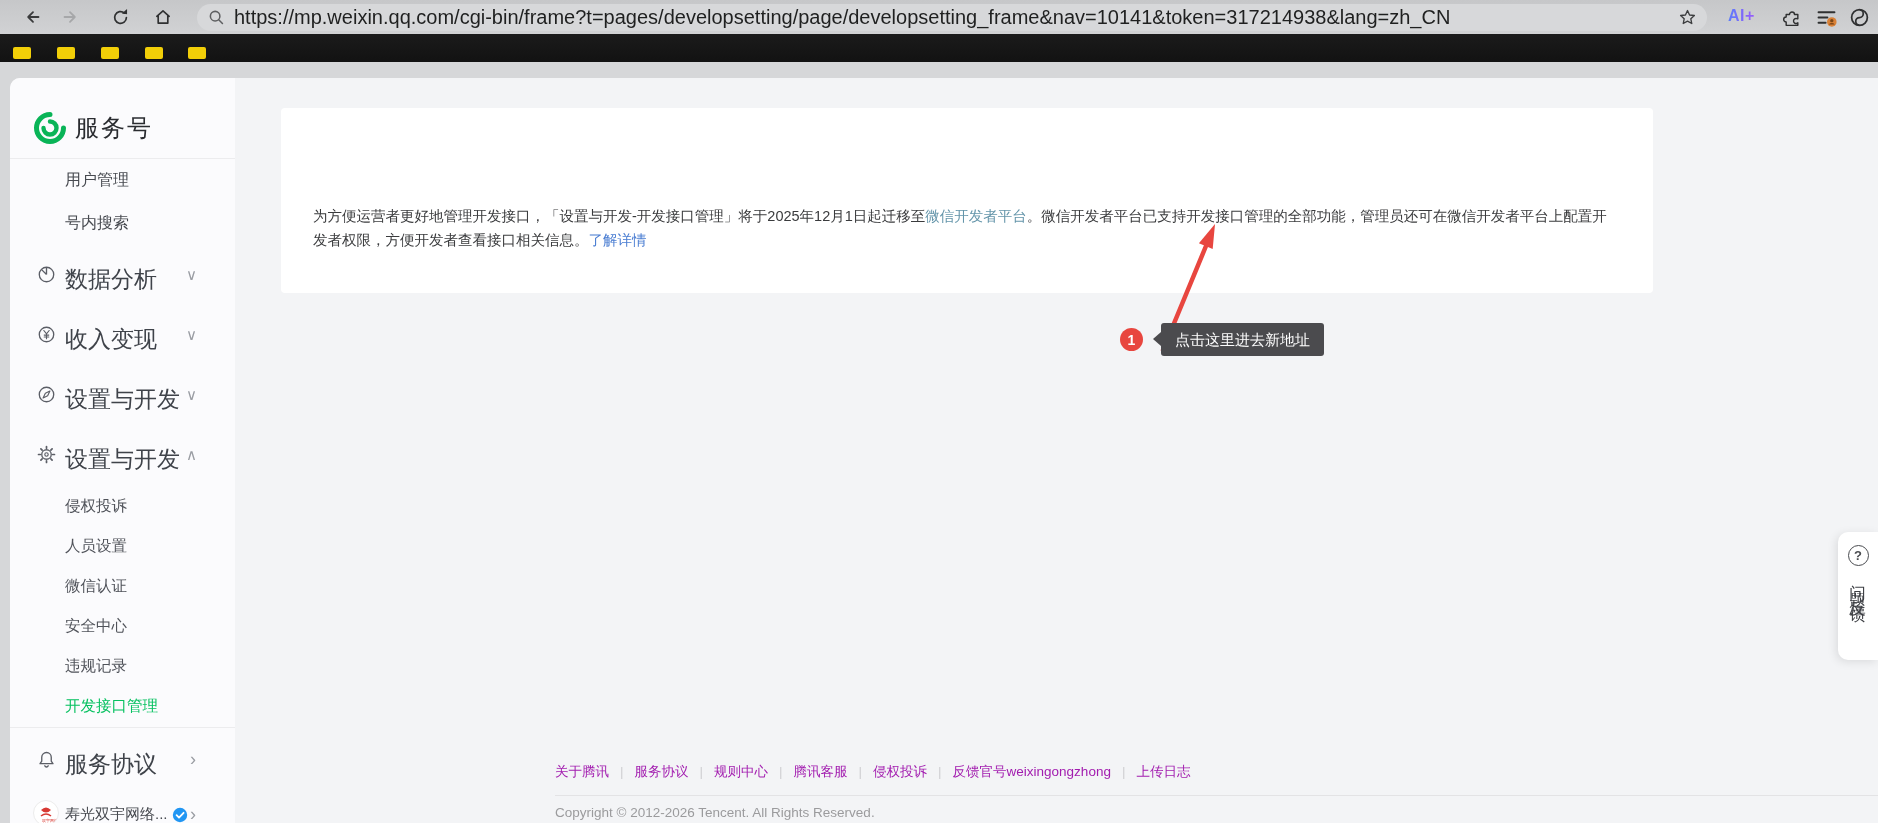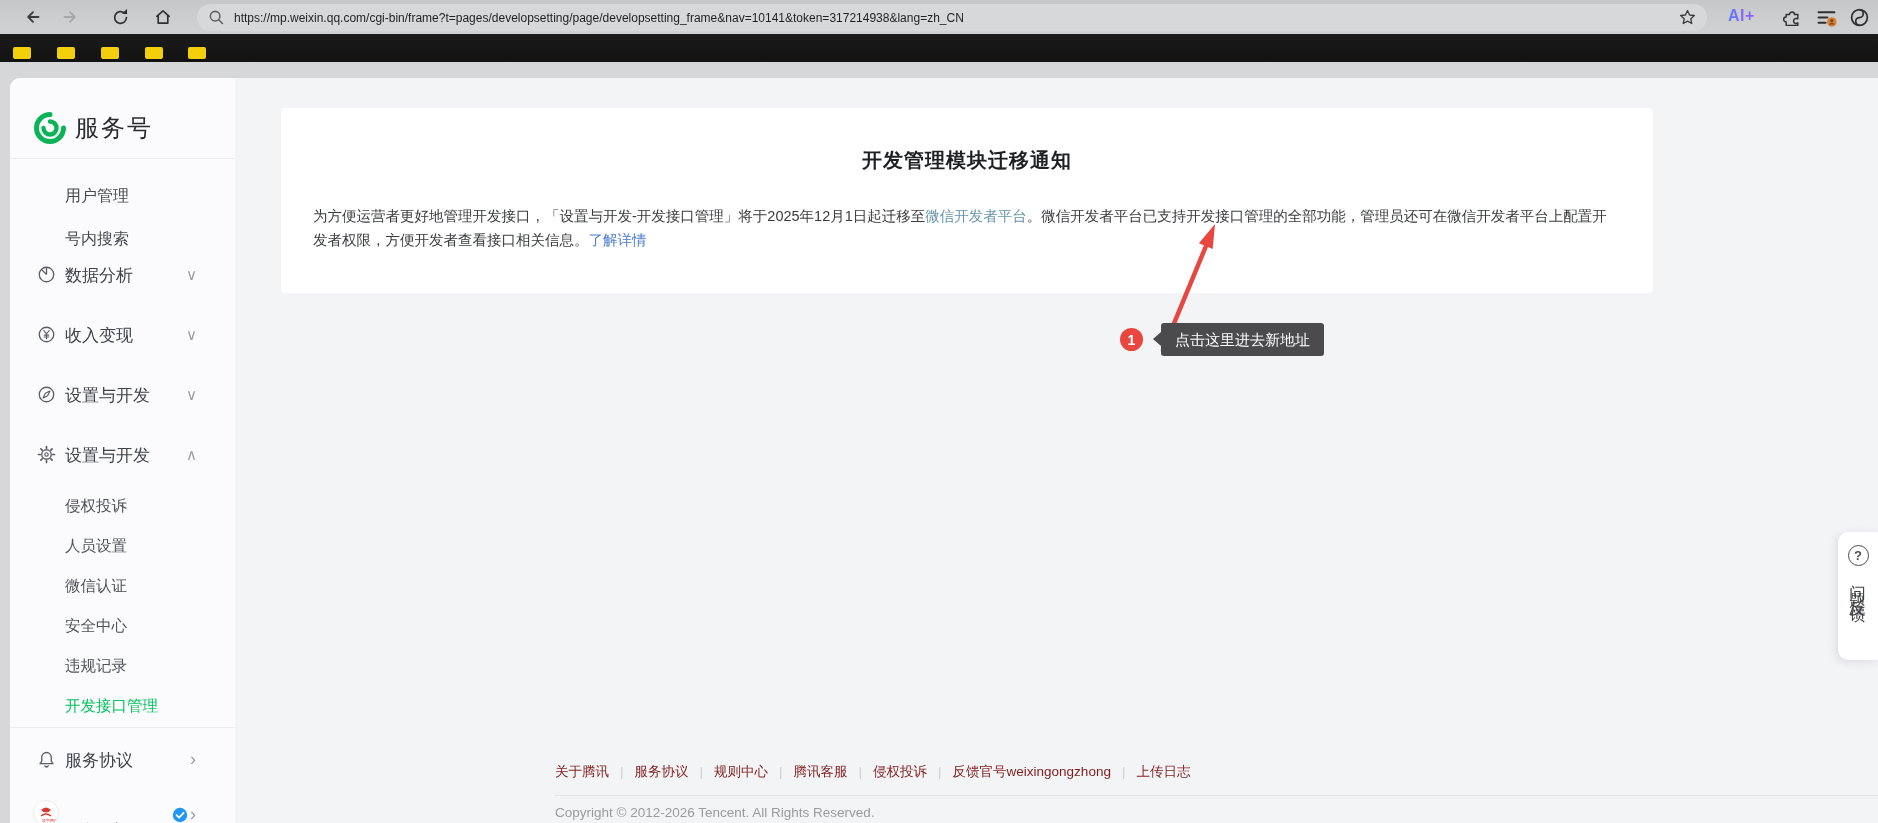--- a/index.html
+++ b/index.html
@@ -8,41 +8,41 @@
   .screen { position:absolute; left:0; top:0; width:1878px; height:823px; overflow:hidden; }
 
   
   .toolbar { position:absolute; left:0; top:0; width:100%; height:34px;
              background:linear-gradient(#c6c7c9,#d1d2d4); }
   .tbtn { position:absolute; top:3px; width:28px; height:28px; display:flex;
           align-items:center; justify-content:center; border-radius:50%; }
   .urlbar { position:absolute; left:197px; top:4px; width:1510px; height:27px;
             background:#d7d8da; border-radius:14px; display:flex; align-items:center; }
   .urlbar .lens { margin-left:11px; flex:0 0 auto; }
-  .urltext { margin-left:9px; font-size:12px; color:#1f2020; white-space:nowrap;
+  .urltext { margin-left:9px; font-size:20px; color:#1f2020; white-space:nowrap;
              overflow:hidden; flex:1 1 auto; }
   .star-wrap { flex:0 0 auto; margin-right:10px; }
   .ai-label { position:absolute; left:1728px; top:7px; font-size:16px; font-weight:bold;
               background:linear-gradient(90deg,#5b7cfa,#9b5bfa);
               -webkit-background-clip:text; background-clip:text; color:#6a6efa;
               -webkit-text-fill-color:transparent; letter-spacing:0.5px; }
   .bookmarkbar { position:absolute; left:0; top:34px; width:100%; height:28px;
                  background:linear-gradient(#1b1b1b,#121212); }
   .bm { position:absolute; top:13px; width:18px; height:12px; border-radius:2px;
         background:#f2cf08; }
 
   
   .backdrop { position:absolute; left:0; top:62px; width:100%; height:761px; background:#d6d7d9; }
   .app { position:absolute; left:10px; top:78px; width:1868px; height:745px;
          background:#f3f4f6; border-top-left-radius:10px; overflow:hidden; }
   .sidebar { position:absolute; left:0; top:0; width:225px; height:745px; background:#fbfbfd; }
   .sep { position:absolute; left:0; width:225px; border-top:1px solid #ececee; }
   .logo-txt { position:absolute; left:65px; top:34px; font-size:24px; color:#2a2c30; letter-spacing:2px; }
-  .nav-item { position:absolute; font-size:16px; color:#474a50; cursor:pointer; white-space:nowrap;margin-top:16px; }
-  .nav-group-label { position:absolute; left:55px; font-size:17px; color:#3f434a; white-space:nowrap; }
+  .nav-item { position:absolute; font-size:16px; color:#474a50; cursor:pointer; white-space:nowrap; }
+  .nav-group-label { position:absolute; left:55px; font-size:23px; color:#3f434a; white-space:nowrap; }
   .nav-sub { position:absolute; left:55px; font-size:15.5px; color:#50535a; white-space:nowrap; }
   .nav-sub.active { color:#07c160; }
   .chev { position:absolute; left:176px; font-size:15px; color:#9a9da3; }
   .sideicon { position:absolute; left:27px; }
 
   .main { position:absolute; left:225px; top:0; width:1643px; height:745px; }
   .card { position:absolute; left:46px; top:30px; width:1372px; height:185px;
           background:#ffffff; border-radius:4px; }
   .card h1 { margin-top:38px; text-align:center; font-size:20px; font-weight:600;
              color:#1f2022; line-height:28px; letter-spacing:1px; }
@@ -58,21 +58,21 @@
                  display:flex; align-items:center; justify-content:center; }
   .tooltip { position:absolute; left:926px; top:245px; height:33px; line-height:33px;
              background:#4b4b4e; color:#fdfdfd; font-size:15px; padding:0 14px;
              border-radius:3px; white-space:nowrap; }
   .tooltip .tri { position:absolute; left:-8px; top:9px; width:0; height:0;
                   border-top:7px solid transparent; border-bottom:7px solid transparent;
                   border-right:8px solid #4b4b4e; }
 
   .footer { position:absolute; left:320px; top:685px; width:1465px; }
   .flinks { font-size:13.5px; color:#9b9b9d; white-space:nowrap; }
-  .flinks a { color:#7f1d1d; text-decoration:none; cursor:pointer; }
+  .flinks a { color:#a21caf; text-decoration:none; cursor:pointer; }
   .fdiv { color:#cfcfd1; margin:0 11px; }
   .fsep { border-top:1px solid #e3e3e5; margin-top:14px; }
   .copyright { margin-top:9px; font-size:13.5px; color:#9b9b9d; }
 
   .feedback { position:absolute; left:1838px; top:532px; width:40px; height:128px;
               background:#ffffff; border-radius:10px 0 0 10px;
               box-shadow:-2px 2px 10px rgba(0,0,0,0.10); cursor:pointer;
               display:flex; flex-direction:column; align-items:center; }
   .q-circle { margin-top:13px; width:21px; height:21px; border:1.6px solid #4a4c50;
               border-radius:50%; color:#4a4c50; font-size:13px; font-weight:bold;
@@ -228,21 +228,20 @@
       <svg style="position:absolute; left:162px; top:729px" width="16" height="16" viewBox="0 0 16 16">
         <circle cx="8" cy="8" r="7.2" fill="#2196f3"></circle>
         <path d="M4.6 8.2 L7 10.6 L11.6 5.8" stroke="#fff" stroke-width="1.8" fill="none" stroke-linecap="round" stroke-linejoin="round"></path>
       </svg>
       <div class="chev" style="top:726px; left:180px; font-size:18px">›</div>
     </div>
 
     <div class="main">
 
       <div class="card">
-        <h1>开发管理模块迁移通知</h1>
         <div class="para">
           <div class="pline"><span>为方便运营者更好地管理开发接口，「设置与开发-开发接口管理」将于2025年12月1日起迁移至</span><a class="lnk-teal">微信开发者平台</a><span>。微信开发者平台已支持开发接口管理的全部功能，管理员还可在微信开发者平台上配置开</span></div>
           <div class="pline"><span>发者权限，方便开发者查看接口相关信息。</span><a class="lnk-blue">了解详情</a></div>
         </div>
       </div>
 
       <svg class="arrow-svg" viewBox="0 0 120 160">
         <path d="M38 142 L81 38" stroke="#e8463f" stroke-width="4.5" stroke-linecap="round" fill="none"></path>
         <polygon points="90,16 87.7,41.1 73.9,35.3" fill="#e8463f"></polygon>
       </svg>

